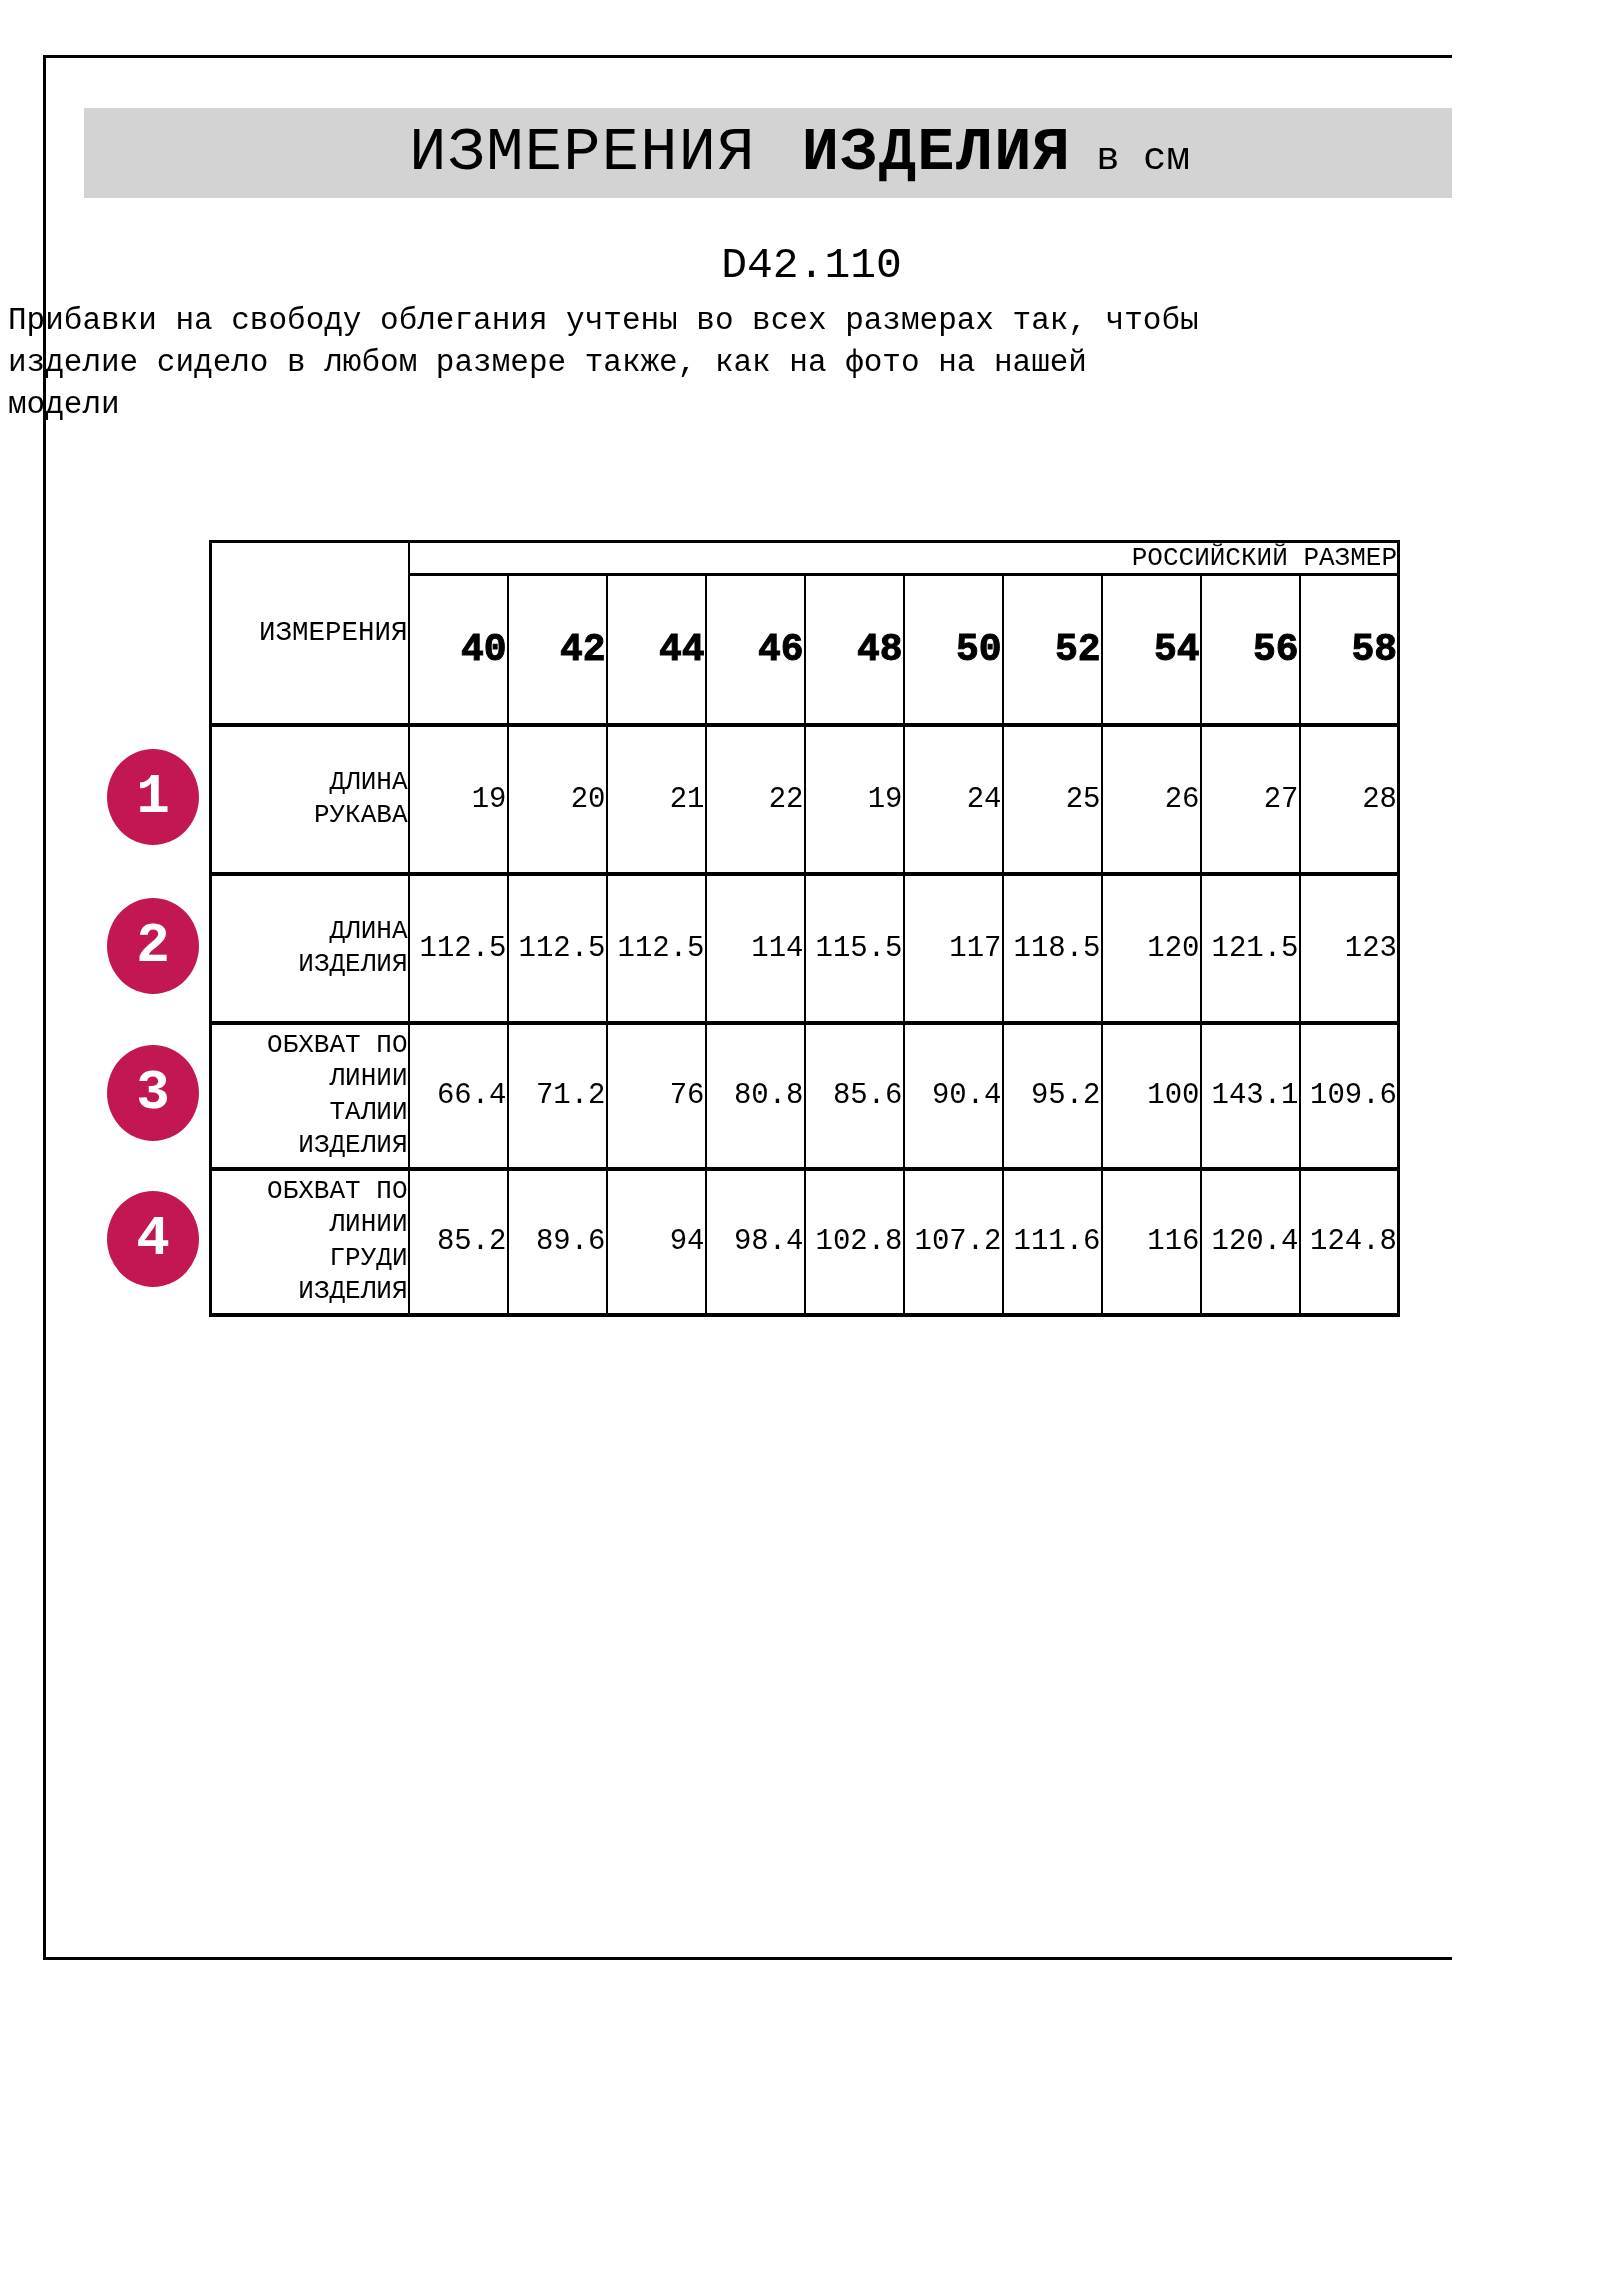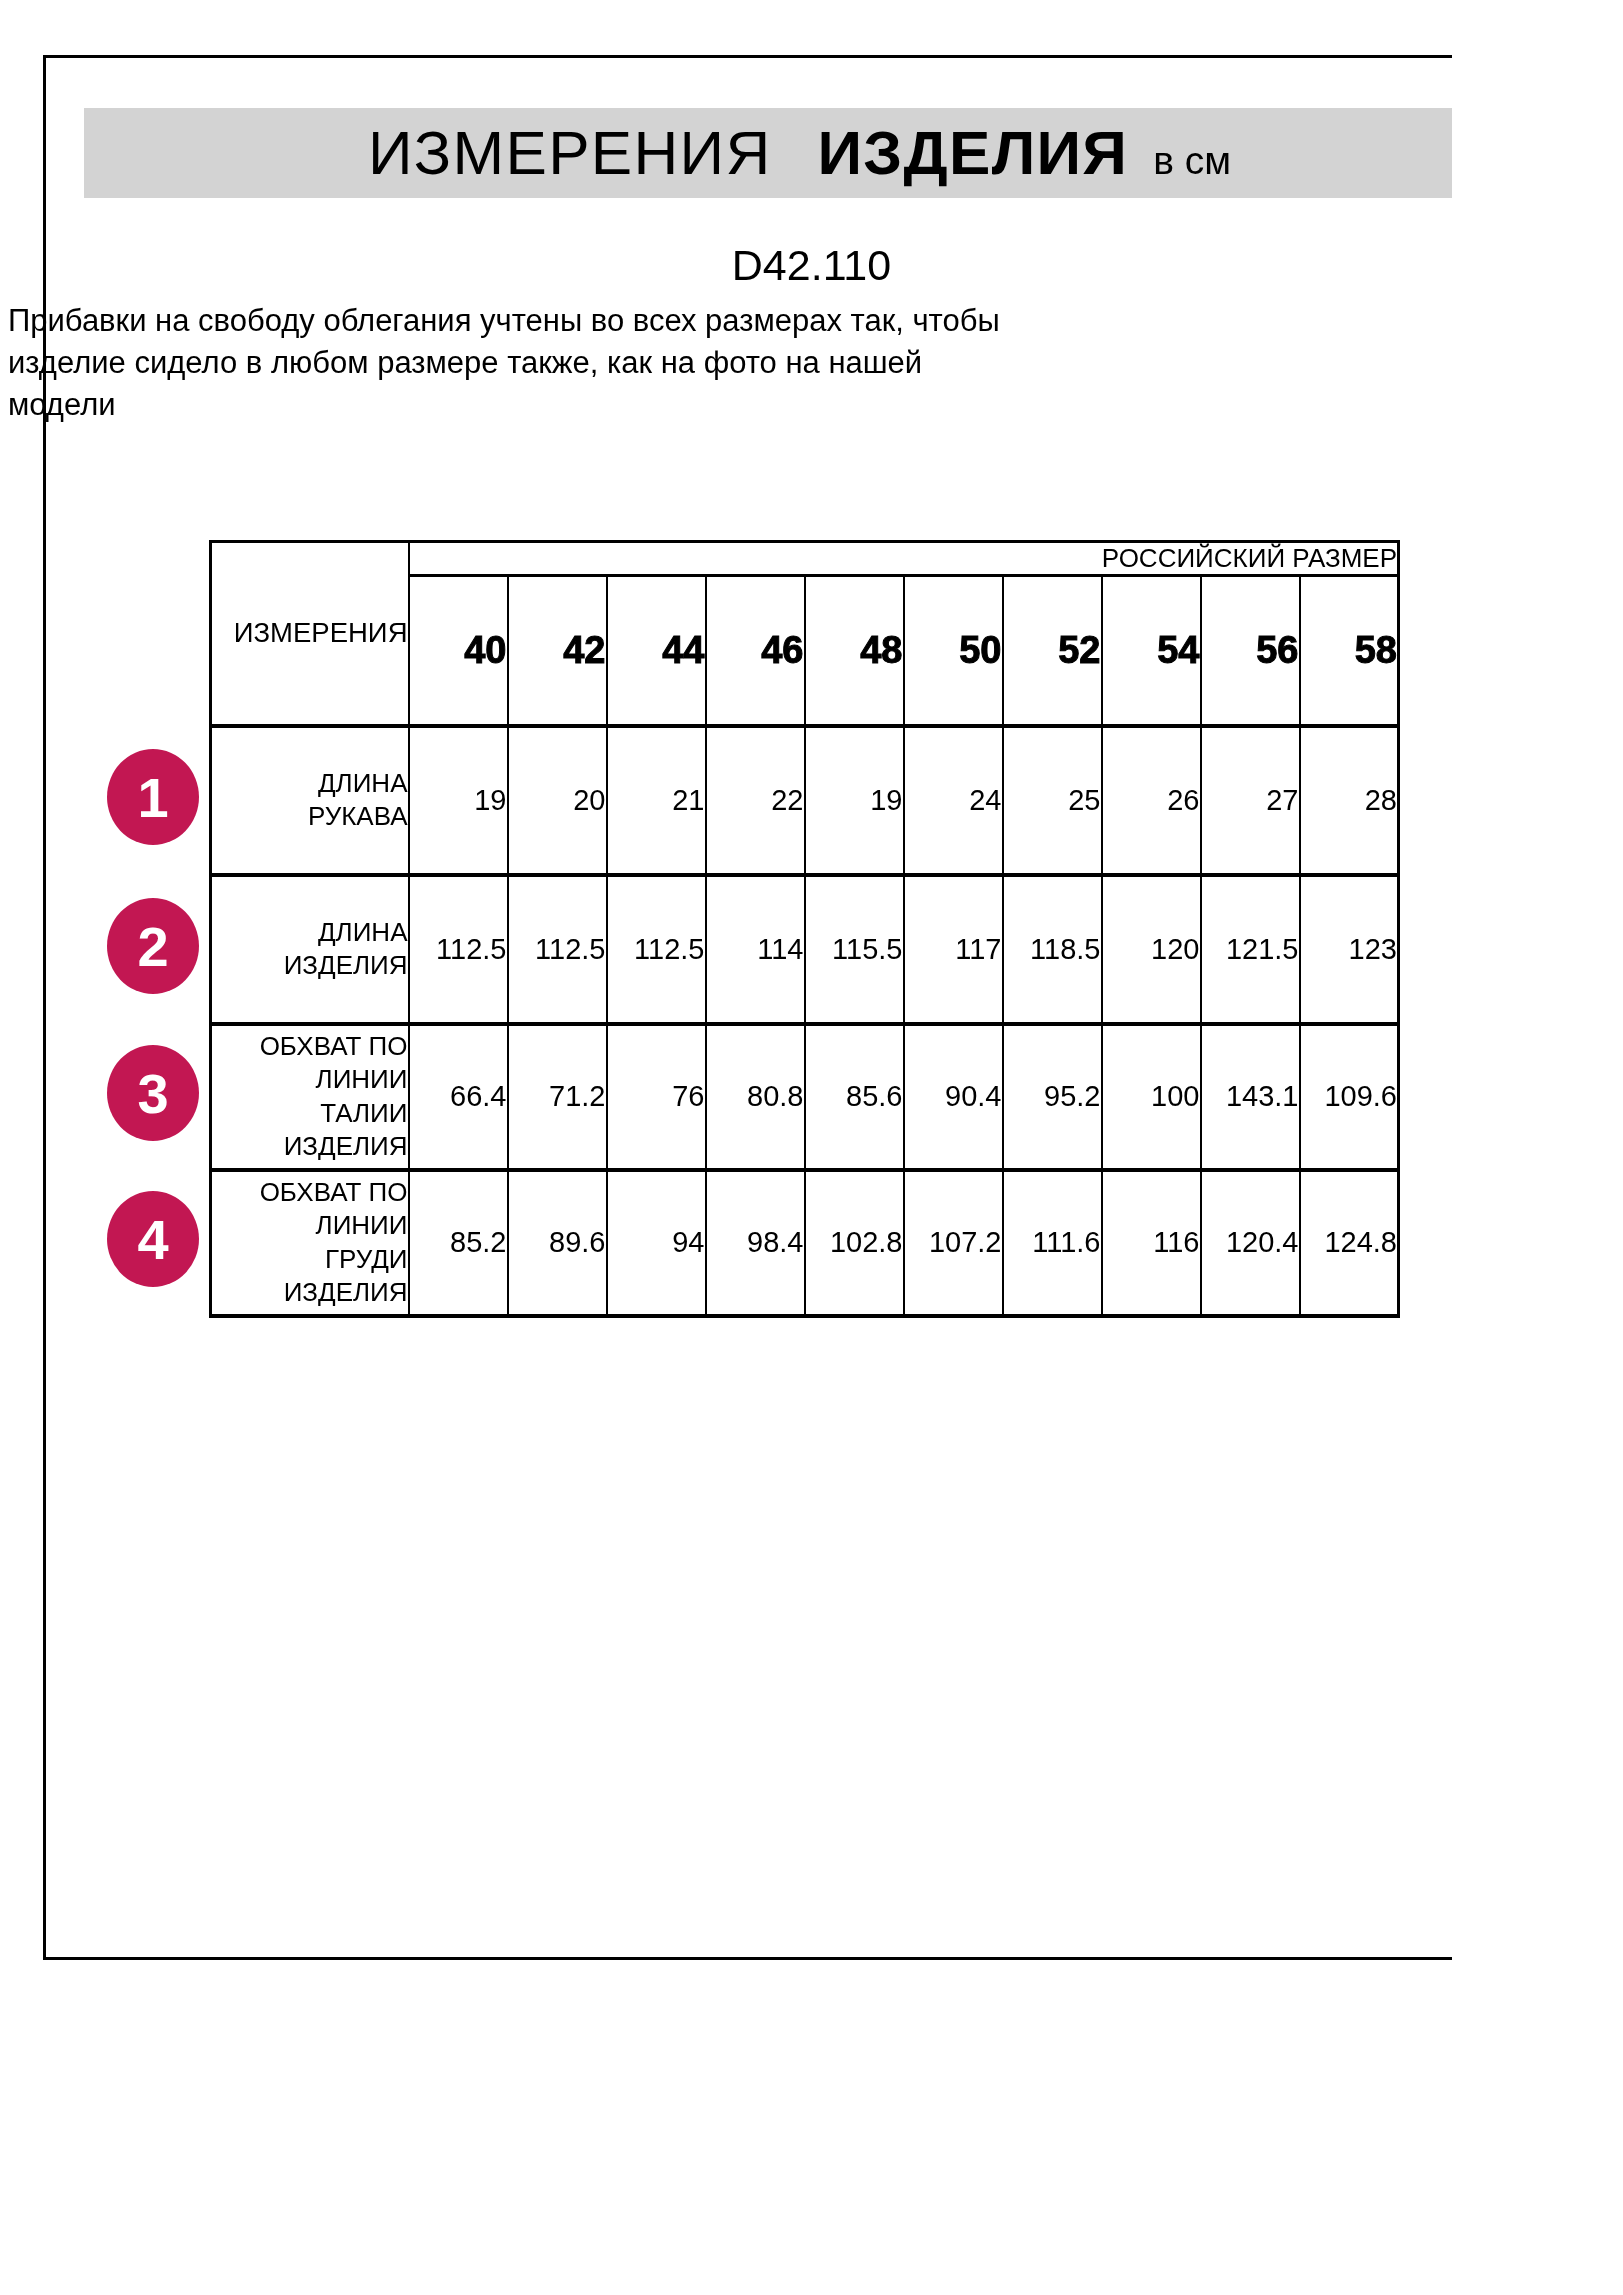--- a/index.html
+++ b/index.html
@@ -8,20 +8,21 @@
     background: #ffffff;
     font-family: "Liberation Sans", sans-serif;
     color: #000000;
   }
   .page {
     position: relative;
     width: 1452px;
     height: 2295px;
     background: #ffffff;
     overflow: hidden;
+    font-family: Liberation Mono, monospace;
   }
   .frame {
     position: absolute;
     left: 43px;
     top: 55px;
     width: 1515px;
     height: 1905px;
     border: 3.9px solid #000000;
     box-sizing: border-box;
   }

